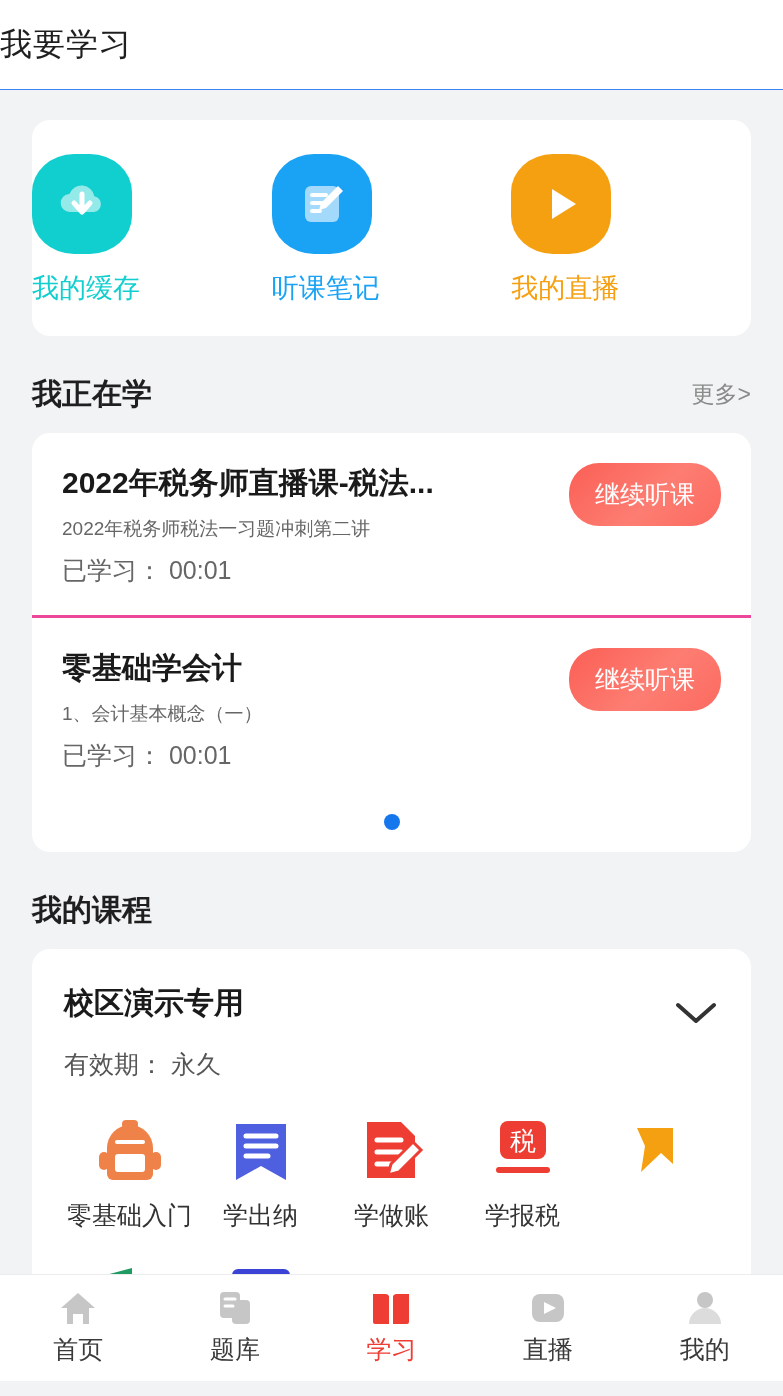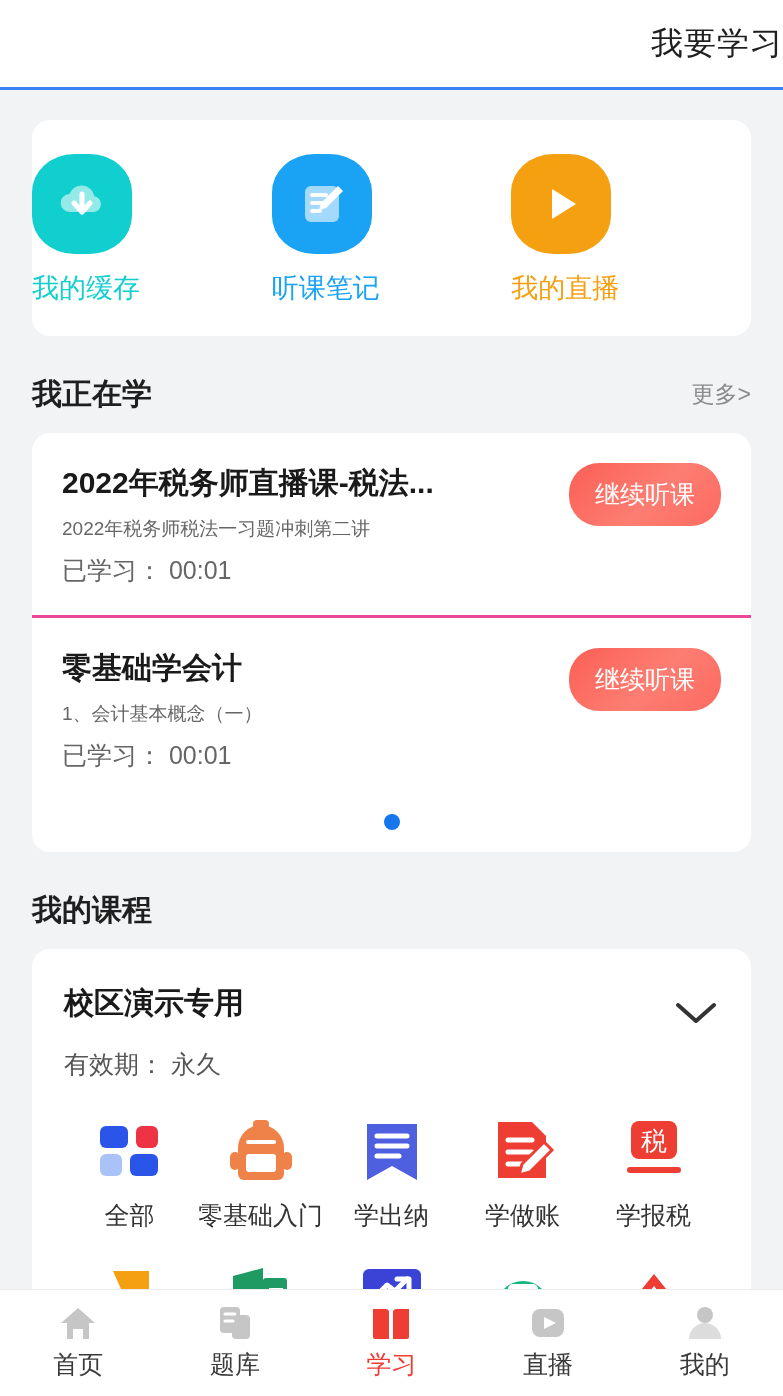--- a/index.html
+++ b/index.html
@@ -7,22 +7,22 @@
     width:783px; height:1396px;
     font-family:"Liberation Sans","DejaVu Sans",sans-serif;
     background:#f2f3f5;
     overflow:hidden;
   }
   .screen { position:relative; width:783px; height:1396px; background:#f2f3f5; }
 
   
   .header {
     height:90px; background:#ffffff;
-    display:flex; align-items:center; justify-content:flex-end;
-    border-bottom:3px solid #3b82f6;
+    display:flex; align-items:center; justify-content:flex-start;
+    border-bottom:1px solid #3b82f6;
   }
   .header-title { font-size:32px; color:#1f1f1f; letter-spacing:1px; }
 
   
   .body-scroll {
     position:absolute; top:90px; left:0; right:0; bottom:88px;
     overflow:hidden; background:#f2f3f5;
   }
 
   .card {
@@ -98,21 +98,21 @@
   }
   .cat-item {
     width:20%; display:flex; flex-direction:column;
     align-items:center; gap:12px; margin-bottom:26px;
   }
   .cat-ico { width:72px; height:72px; display:flex; align-items:center; justify-content:center; }
   .cat-label { font-size:25px; color:#333; white-space:nowrap; }
 
   
   .tabbar {
-    position:absolute; left:0; right:0; bottom:0; height:107px;
+    position:absolute; left:0; right:0; bottom:15px; height:107px;
     background:#fff; border-top:1px solid #ececec;
     display:flex;
   }
   .tab {
     flex:1; display:flex; flex-direction:column;
     align-items:center; justify-content:center; gap:5px;
   }
   .tab-ico { height:38px; display:flex; align-items:center; }
   .tab-label { font-size:25px; color:#3a3a3a; }
   .tab.active .tab-label { color:#ee3d33; }
@@ -203,31 +203,20 @@
         </div>
         <div class="chev">
           <svg width="46" height="28" viewBox="0 0 46 28">
             <path d="M5 6l18 16L41 6" stroke="#333" stroke-width="4" fill="none" stroke-linecap="round" stroke-linejoin="round"></path>
           </svg>
         </div>
       </div>
 
       <div class="cat-grid">
 
-        <div class="cat-item">
-          <div class="cat-ico">
-            <svg width="68" height="62" viewBox="0 0 68 62">
-              <rect x="4" y="6" width="28" height="22" rx="6" fill="#2b55e8"></rect>
-              <rect x="40" y="6" width="22" height="22" rx="6" fill="#ee3344"></rect>
-              <rect x="4" y="34" width="22" height="22" rx="6" fill="#a9c2f7"></rect>
-              <rect x="34" y="34" width="28" height="22" rx="6" fill="#2b55e8"></rect>
-            </svg>
-          </div>
-          <div class="cat-label">全部</div>
-        </div>
 
         <div class="cat-item">
           <div class="cat-ico">
             <svg width="70" height="66" viewBox="0 0 70 66">
               <rect x="27" y="2" width="16" height="9" rx="4" fill="#ef8248"></rect>
               <path d="M12 30a23 23 0 0 1 46 0v26a6 6 0 0 1-6 6H18a6 6 0 0 1-6-6z" fill="#ef8248"></path>
               <rect x="20" y="36" width="30" height="18" rx="3" fill="#ffffff"></rect>
               <path d="M22 24h26" stroke="#ffffff" stroke-width="4" stroke-linecap="round"></path>
               <rect x="4" y="34" width="10" height="18" rx="5" fill="#ef8248"></rect>
               <rect x="56" y="34" width="10" height="18" rx="5" fill="#ef8248"></rect>

